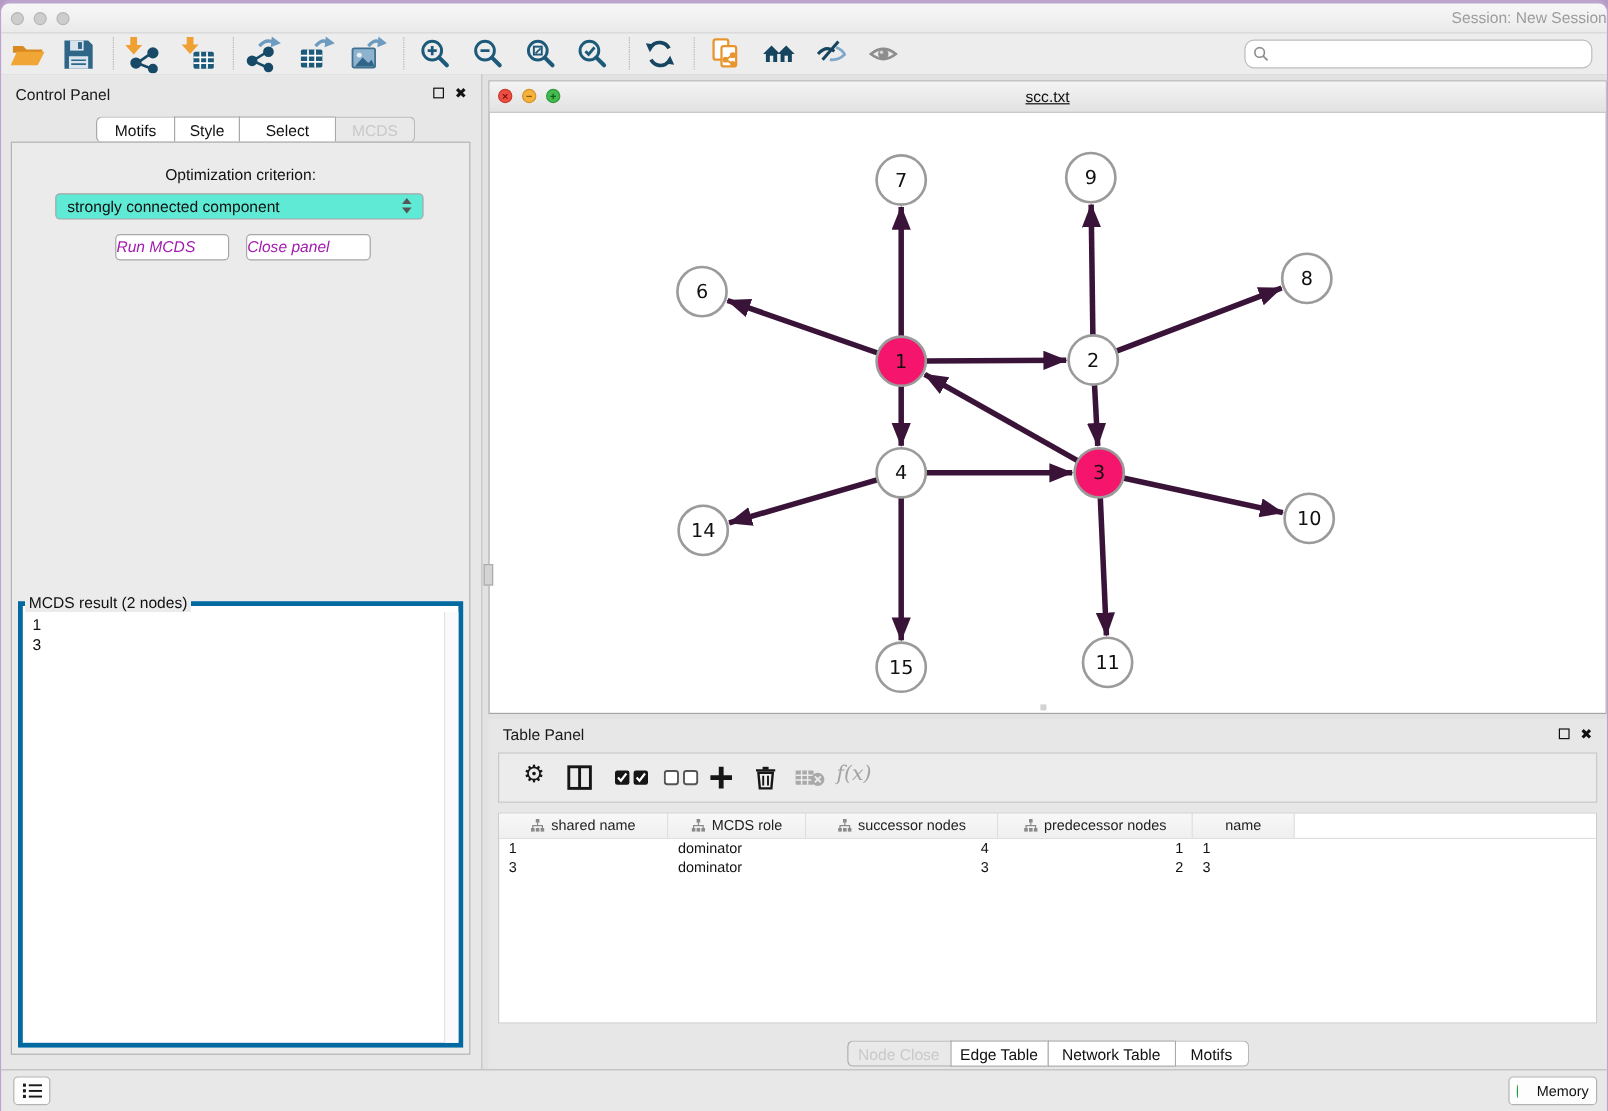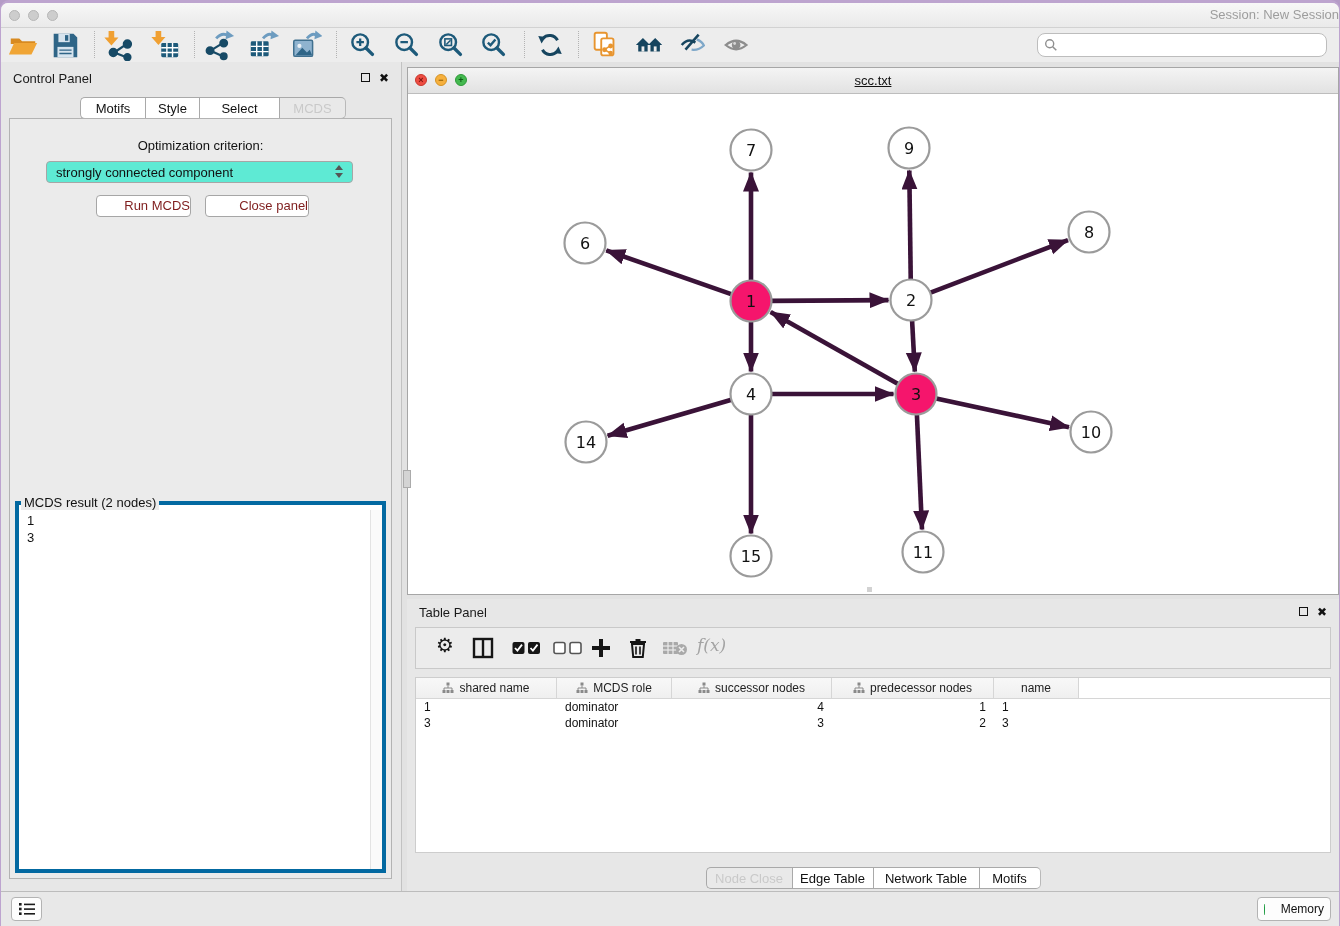--- a/index.html
+++ b/index.html
@@ -42,22 +42,22 @@
   .opt-label{position:absolute;top:19px;left:0;right:0;text-align:center;font-size:13px;color:#111;}
   .dropdown{position:absolute;top:42px;left:36px;right:38px;height:22px;background:#5eead4;
             border:1px solid #a6a6a6;border-radius:4px;font-size:13px;color:#111;
             line-height:22px;padding-left:9px;box-sizing:border-box;cursor:pointer;}
   .stepper{position:absolute;right:6px;top:3px;width:11px;height:16px;}
   .stepper .up{width:0;height:0;border-left:4.5px solid transparent;border-right:4.5px solid transparent;
                border-bottom:5.5px solid #555;margin-bottom:3px;}
   .stepper .dn{width:0;height:0;border-left:4.5px solid transparent;border-right:4.5px solid transparent;
                border-top:5.5px solid #555;}
   .macbtn{position:absolute;top:76px;height:22px;background:#fff;border:1px solid #a6a6a6;
-          border-radius:4px;font-size:13px;color:#7f1d1d;text-align:right;line-height:20px;cursor:pointer;
-          box-sizing:border-box;}
+          border-radius:4px;font-size:13px;color:#a21caf;text-align:left;line-height:20px;cursor:pointer;
+          box-sizing:border-box;font-style:italic;}
   .resultbox{position:absolute;left:5px;right:5px;top:376px;bottom:5px;border:4px solid #0369a1;
              background:#fff;margin:0;padding:0;}
   .resultbox legend{font-size:13px;color:#111;background:#ebebeb;padding:0 3px;margin-left:2px;}
   .result-lines{position:absolute;top:2px;left:8px;font-size:13px;color:#111;line-height:17px;}
   .result-scroll{position:absolute;top:0;right:0;bottom:0;width:11px;background:#fafafa;
                  border-left:1px solid #e3e3e3;cursor:pointer;}
   
   .netwin{position:absolute;left:406px;top:5px;width:932px;height:528px;background:#fff;
           border:1px solid #a6a6a6;box-sizing:border-box;}
   .net-titlebar{position:absolute;top:0;left:0;right:0;height:25px;

